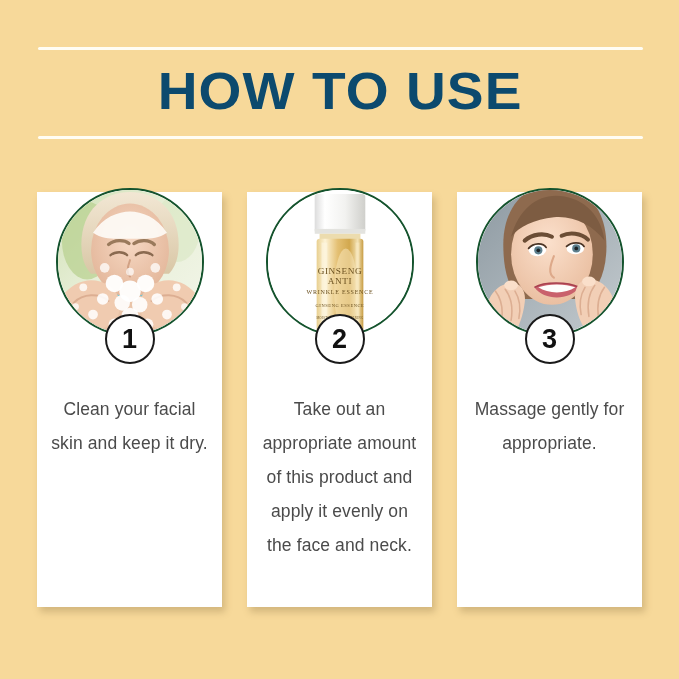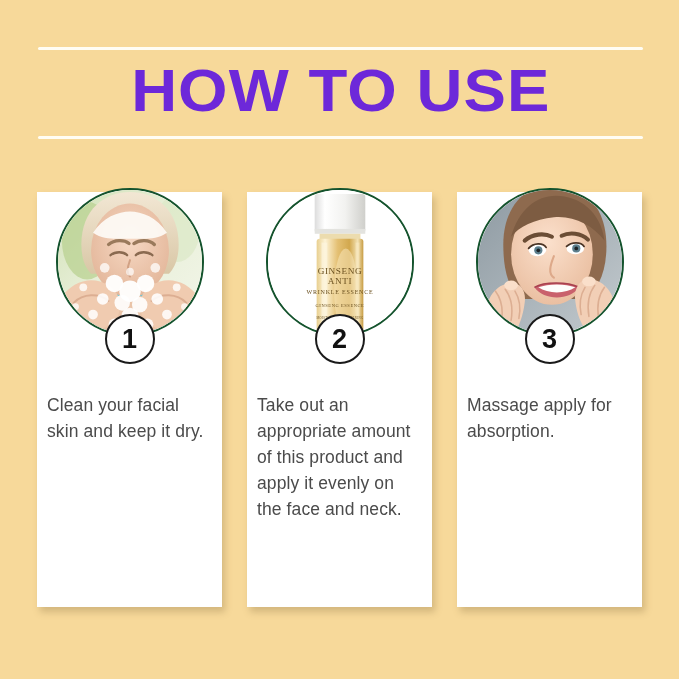--- a/index.html
+++ b/index.html
@@ -38,24 +38,24 @@
   }
   .rule.top { top: 0px; }
   .rule.bottom { bottom: 0px; }
   #title {
     position: absolute;
     left: 0;
     right: 0;
     top: 50%;
     transform: translateY(-52%);
     text-align: center;
-    color: #6d28d9;
+    color: #0c4a6e;
     font-family: "Liberation Sans", sans-serif;
     font-weight: bold;
-    font-size: 60px;
+    font-size: 52px;
     line-height: 66px;
     letter-spacing: 1px;
     transform-origin: center;
     white-space: nowrap;
   }
   #title span.stretch {
     display: inline-block;
     transform: scaleX(1.06) translateY(-1px);
   }
 
@@ -114,24 +114,25 @@
     font-size: 27px;
     color: #111111;
     line-height: 1;
     z-index: 5;
   }
   .step-text {
     position: absolute;
     left: 10px;
     right: 10px;
     top: 200px;
+    text-align: center;
     color: #4b4b4b;
     font-family: "Liberation Sans", sans-serif;
     font-size: 17.5px;
-    line-height: 26px;
+    line-height: 34px;
     letter-spacing: 0.1px;
   }
 </style>
 </head>
 <body>
 
 <div id="page">
 
   <div id="header">
     <div class="rule top"></div>
@@ -315,17 +316,17 @@
               <path d="M130 100 C124 108 122 120 124 132"></path>
               <path d="M120 98 C114 106 112 118 114 130"></path>
               <path d="M110 100 C105 108 104 118 106 128"></path>
             </g>
             <ellipse cx="34" cy="98" rx="7" ry="5" fill="#fadfca"></ellipse>
             <ellipse cx="114" cy="94" rx="7" ry="5" fill="#fadfca"></ellipse>
           </svg>
         </div>
       </div>
       <div class="badge">3</div>
-      <div class="step-text">Massage apply for absorption.</div>
+      <div class="step-text">Massage gently for appropriate.</div>
     </div>
 
   </div>
 </div>
 
 </body></html>

